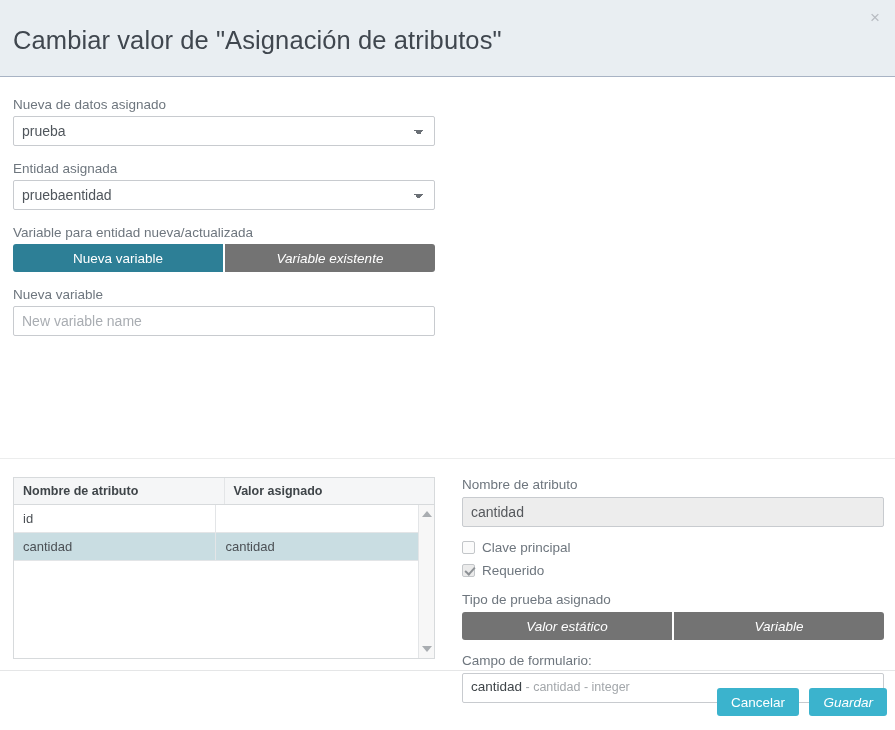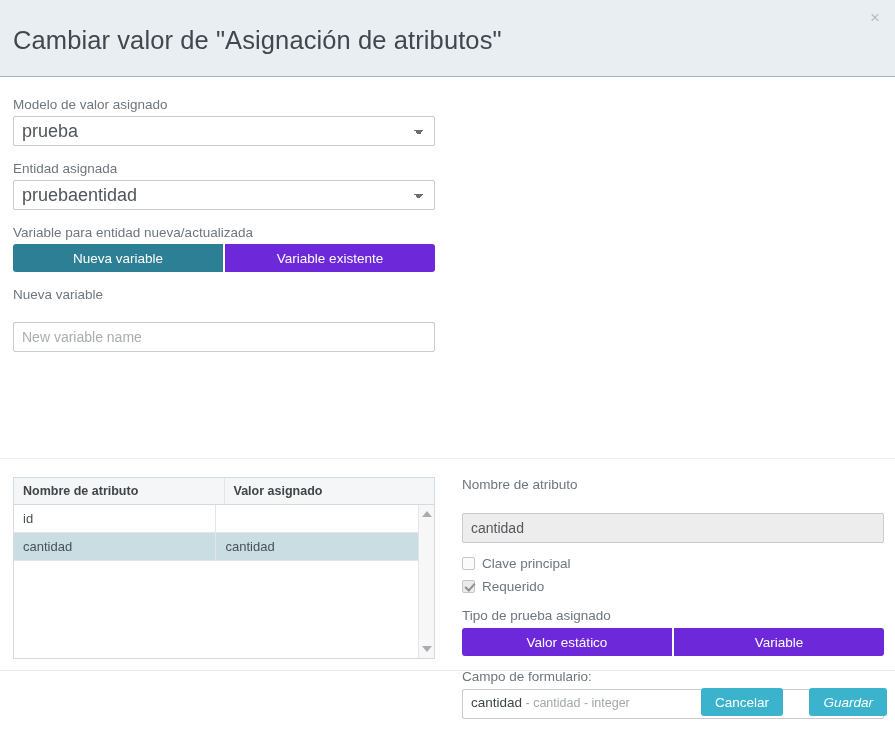--- a/index.html
+++ b/index.html
@@ -63,21 +63,21 @@
 
   .upper-section { position: absolute; left: 13px; top: 20px; width: 422px; }
 
   .form-group { margin-bottom: 15px; }
 
   select.ui-select {
     -webkit-appearance: none;
     appearance: none;
     width: 422px; height: 30px;
     padding: 3px 25px 3px 8px;
-    font-size: 18px;
+    font-size: 14px;
     color: #50565c;
     background-color: #ffffff;
     border: 1px solid #c8cbcf;
     border-radius: 2px;
     font-family: "Liberation Sans", sans-serif;
     background-image:
       linear-gradient(45deg, transparent 50%, #6a6f75 50%),
       linear-gradient(135deg, #6a6f75 50%, transparent 50%);
     background-position:
       calc(100% - 15px) 13px,
@@ -96,36 +96,35 @@
     border: none;
     color: #ffffff;
     font-size: 13.5px;
     font-family: "Liberation Sans", sans-serif;
     cursor: pointer;
     padding: 0 4px;
     white-space: nowrap;
     outline: none;
   }
   .seg-btn.active { background: #2d7f96; }
-  .seg-btn.inactive { background: #6d28d9; }
+  .seg-btn.inactive { background: #737373; font-style: italic; }
   .btn-group > .seg-btn:first-child { border-radius: 3px 0 0 3px; }
   .btn-group > .seg-btn:last-child { border-radius: 0 3px 3px 0; }
   .btn-group > .seg-btn:not(:last-child) { margin-right: 2px; }
 
   input.ui-input {
     width: 422px; height: 30px;
     padding: 3px 8px;
     font-size: 14px;
     color: #50565c;
     background: #ffffff;
     border: 1px solid #c8cbcf;
     border-radius: 2px;
     font-family: "Liberation Sans", sans-serif;
     outline: none;
-    margin-top: 16px;
   }
   input.ui-input::placeholder { color: #a9adb2; }
   input.ui-input[readonly] { background: #ededed; color: #55585c; }
 
   
   .divider {
     position: absolute;
     left: 0; width: 895px;
     height: 1px;
     background: #eceded;
@@ -250,39 +249,39 @@
     background: #3bb3cd;
     color: #ffffff;
     border: none;
     border-radius: 3px;
     font-size: 13.5px;
     font-family: "Liberation Sans", sans-serif;
     padding: 0 14px;
     cursor: pointer;
     outline: none;
   }
-  .btn-cancel { right: 112px; }
+  .btn-cancel { right: 96px; }
   .btn-save { right: 8px; font-style: italic; }
 </style>
 </head>
 <body>
 
 <div class="modal">
 
   <div class="modal-header">
     <div class="modal-title">Cambiar valor de "Asignación de atributos"</div>
     <button class="close-btn">×</button>
   </div>
 
   <div class="modal-body">
 
     <div class="upper-section">
 
       <div class="form-group">
-        <label class="field-label">Modelo de valor asignado</label>
+        <label class="field-label">Nueva de datos asignado</label>
         <select class="ui-select">
           <option>prueba</option>
         </select>
       </div>
 
       <div class="form-group">
         <label class="field-label">Entidad asignada</label>
         <select class="ui-select">
           <option>pruebaentidad</option>
         </select>

